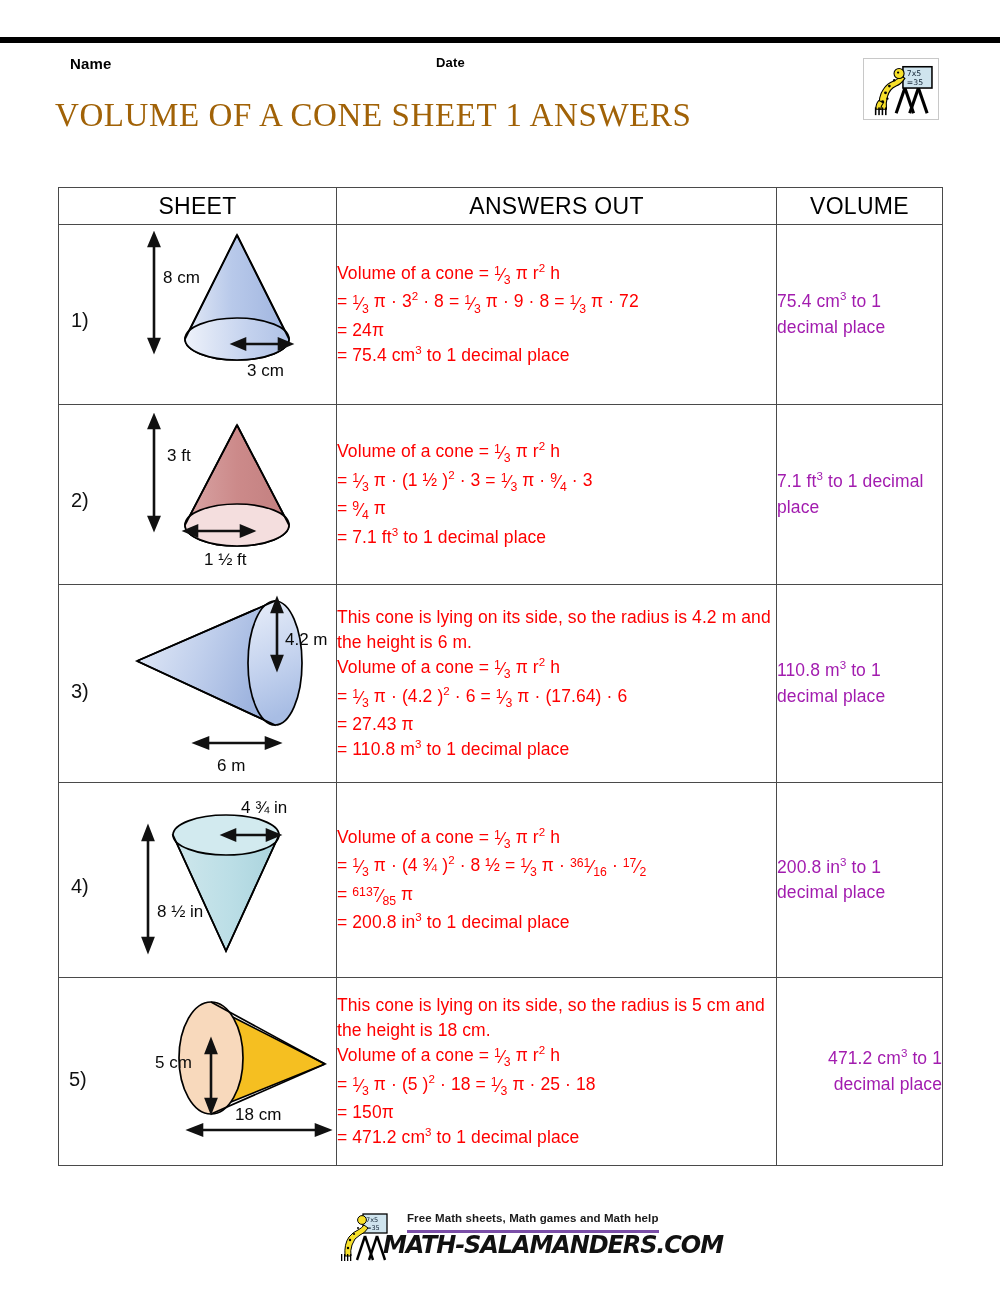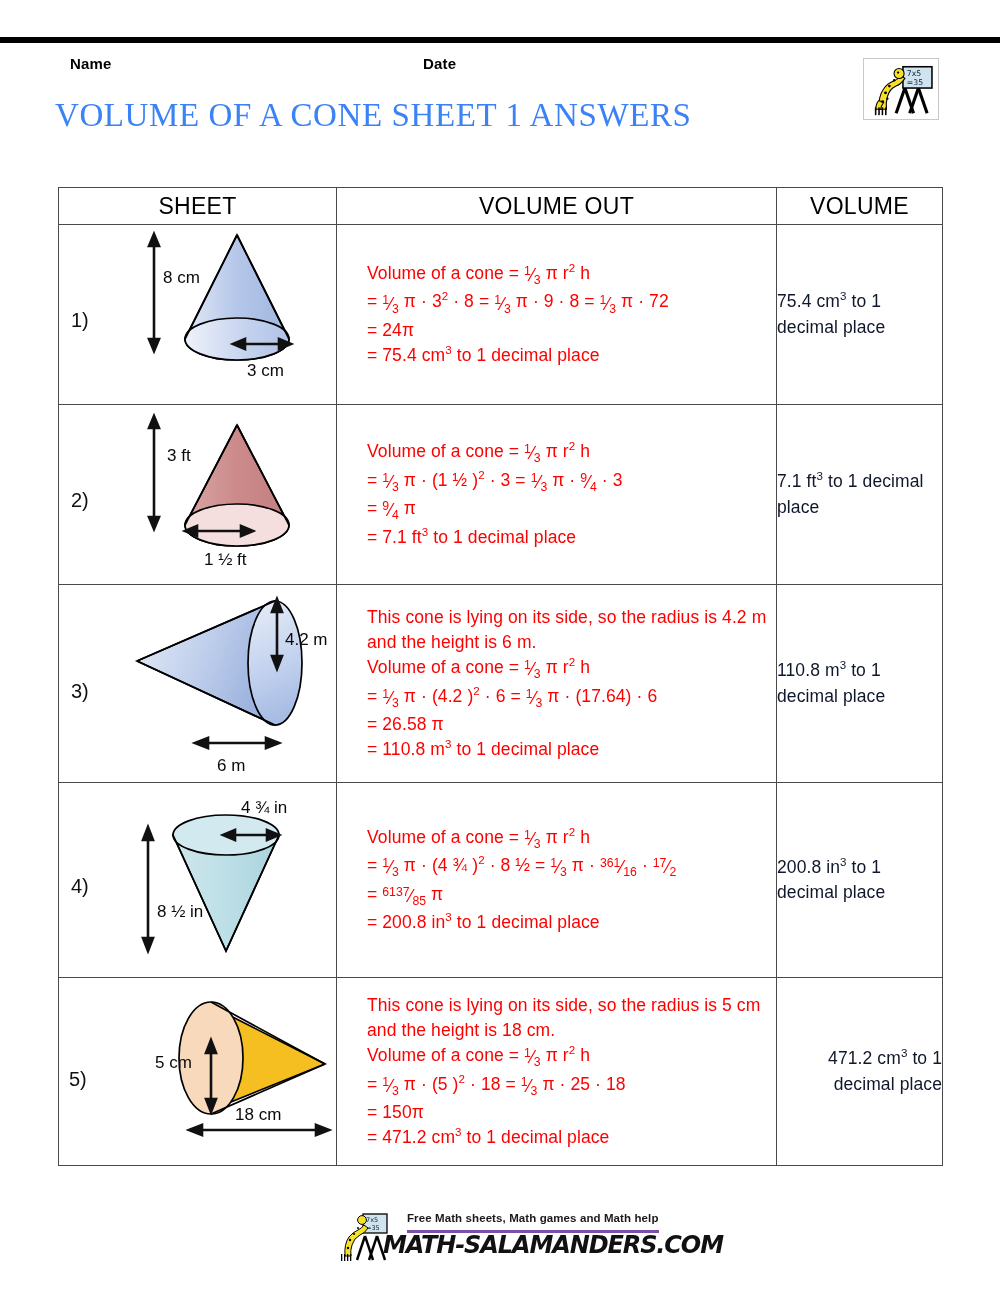--- a/index.html
+++ b/index.html
@@ -31,32 +31,32 @@
   }
   #name-label {
     position: absolute;
     left: 70px; top: 0;
     font-size: 15px;
     font-weight: 600;
     letter-spacing: .2px;
   }
   #date-label {
     position: absolute;
-    left: 423px; top: 0;
-    font-size: 15px;
+    left: 436px; top: 0;
+    font-size: 13px;
     font-weight: 600;
     letter-spacing: .2px;
   }
   #worksheet-title {
     position: absolute;
     left: 55px; top: 42px;
     font-family: "Liberation Serif", serif;
     font-size: 33px;
     font-weight: 400;
-    color: #3b82f6;
+    color: #a16207;
     letter-spacing: .6px;
     white-space: nowrap;
   }
 
   
   #brand-logo {
     position: absolute;
     left: 863px; top: 58px;
     width: 76px; height: 62px;
     border: 1px solid #c8c8c8;
@@ -100,25 +100,24 @@
     vertical-align: middle;
   }
 
   
   .work-line {
     color: #fe0000;
     font-size: 17.5px;
     line-height: 1.44;
     white-space: nowrap;
     letter-spacing: .1px;
-    margin-left: 30px;
   }
   .work-line.wrap { white-space: normal; }
   .vol-text {
-    color: #0f172a;
+    color: #a21caf;
     font-size: 17.5px;
     line-height: 1.44;
     letter-spacing: .1px;
   }
   .vol-center { text-align: right; }
 
   sup { font-size: .66em; vertical-align: super; line-height: 0; }
 
   
   .frac {
@@ -234,21 +233,21 @@
 
 <table id="sheet-table">
   <colgroup>
     <col class="col-cone">
       <col class="col-work">
       <col class="col-volume">
   </colgroup>
   <thead>
     <tr>
       <th>SHEET</th>
-      <th>VOLUME OUT</th>
+      <th>ANSWERS OUT</th>
       <th>VOLUME</th>
     </tr>
   </thead>
   <tbody>
 
     <tr>
       <td class="cone-cell" style="height:180px">
         <div class="idx" style="left:12px; top:84px">1)</div>
         <svg class="fig" style="left:78px; top:6px" width="200" height="168">
           <defs>
@@ -367,21 +366,21 @@
           </g>
           <text x="166" y="54" font-family="Liberation Sans, sans-serif" font-size="17" fill="#0a0a0a">4.2 m</text>
           <text x="98" y="180" font-family="Liberation Sans, sans-serif" font-size="17" fill="#0a0a0a">6 m</text>
         </svg>
       </td>
       <td class="work-cell">
         <div>
             <div class="work-line wrap">This cone is lying on its side, so the radius is 4.2 m and the height is 6 m.</div>
             <div class="work-line">Volume of a cone = <span class="frac"><span class="n">1</span><span class="s">⁄</span><span class="d">3</span></span> π r<sup>2</sup> h</div>
             <div class="work-line">= <span class="frac"><span class="n">1</span><span class="s">⁄</span><span class="d">3</span></span> π · (4.2 )<sup>2</sup> · 6 = <span class="frac"><span class="n">1</span><span class="s">⁄</span><span class="d">3</span></span> π · (17.64) · 6</div>
-            <div class="work-line">= 26.58 π</div>
+            <div class="work-line">= 27.43 π</div>
             <div class="work-line">= 110.8 m<sup>3</sup> to 1 decimal place</div>
           </div>
       </td>
       <td class="vol-cell">
         <div class="vol-text">110.8 m<sup>3</sup> to 1 decimal place</div>
       </td>
     </tr>
 
     <tr>
       <td class="cone-cell" style="height:195px">

